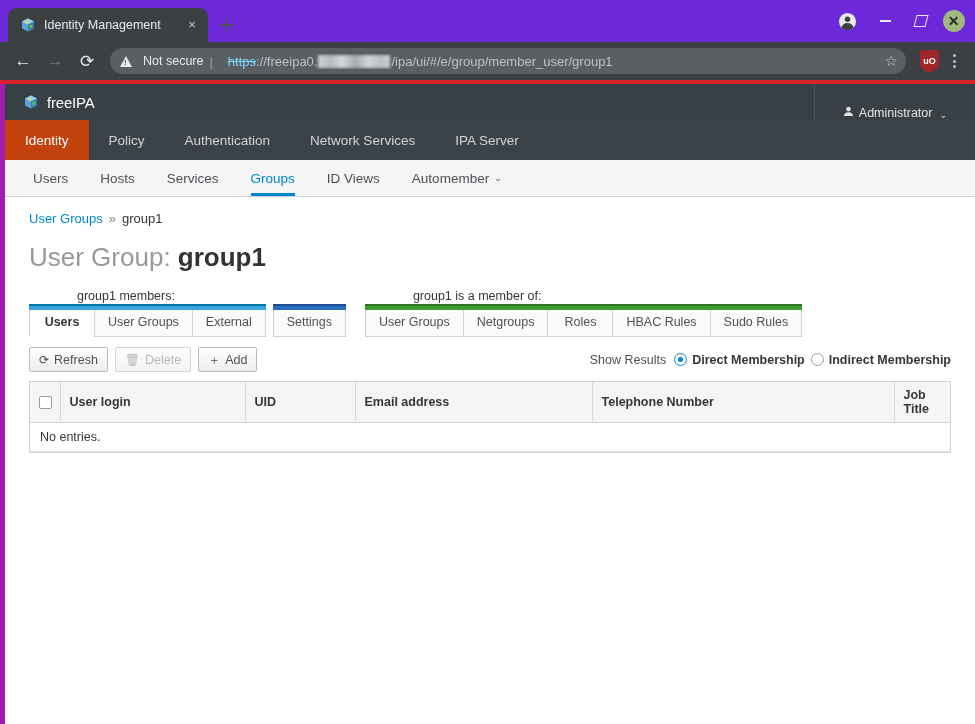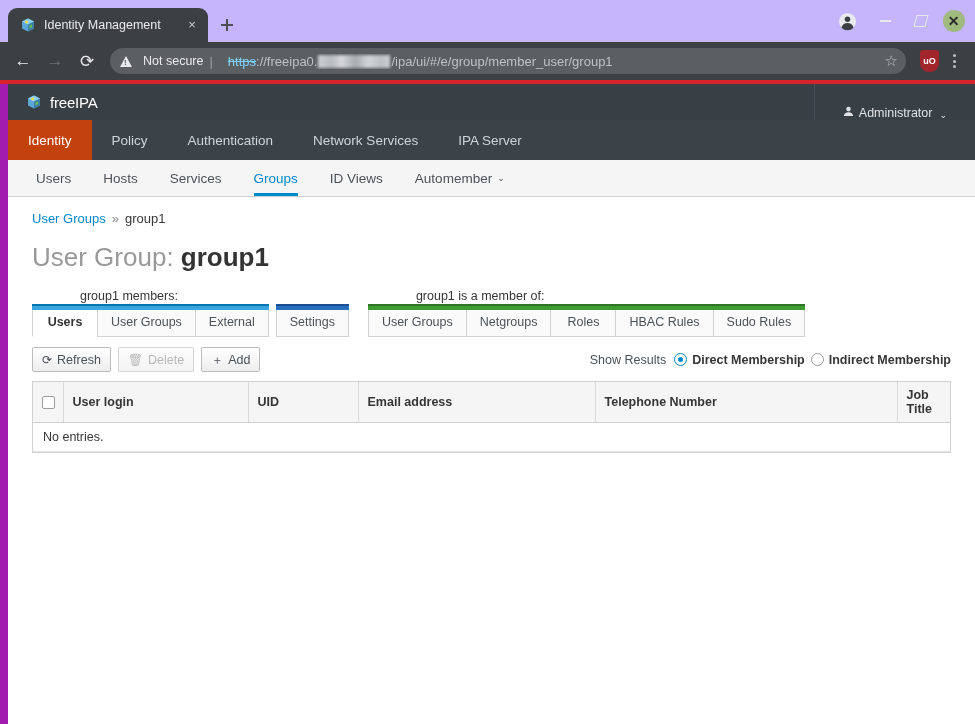--- a/index.html
+++ b/index.html
@@ -7,21 +7,21 @@
     width: 975px; height: 724px;
     font-family: "Liberation Sans", sans-serif;
     background: #ffffff;
     overflow: hidden;
   }
 
   
   #browser { width: 975px; height: 724px; position: relative; background:#fff; }
 
   .chrome-tabstrip {
-    height: 42px; background: #c4b5fd; position: relative;
+    height: 42px; background: #6d28d9; position: relative;
     display: flex; align-items: flex-end; padding-left: 8px;
   }
   .tab {
     height: 34px; width: 200px; background: #3c4043;
     border-top-left-radius: 9px; border-top-right-radius: 9px;
     display: flex; align-items: center; padding: 0 8px 0 12px; gap: 8px;
     position: relative;
   }
   .tab-favicon { width: 16px; height: 16px; flex: 0 0 16px; position: relative; }
   .tab-title {
@@ -108,21 +108,21 @@
   .kebab {
     width: 26px; height: 30px; display:flex; flex-direction:column; gap:2.5px;
     align-items:center; justify-content:center; flex:0 0 auto;
   }
   .kebab i { width:3px; height:3px; background:#bdc1c6; border-radius:50%; display:block; }
 
   .redline { height: 4px; background: #d9232c; }
 
   
   #app { height: calc(724px - 42px - 38px - 4px); background:#fff; overflow:hidden;
-         border-left: 8px solid #a21caf; }
+         border-left: 5px solid #a21caf; }
 
   .ipa-header {
     height: 36px; background: #383f45; display:flex; align-items:center;
     padding-left: 18px; position: relative;
   }
   .ipa-logo { display:flex; align-items:center; gap: 8px; }
   .ipa-logo-cube { width: 16px; height: 16px; position: relative; }
   .ipa-brand { color:#fff; font-size: 15px; letter-spacing: -0.2px; }
   .ipa-user {
     position:absolute; right: 28px; top:0; height:36px;

